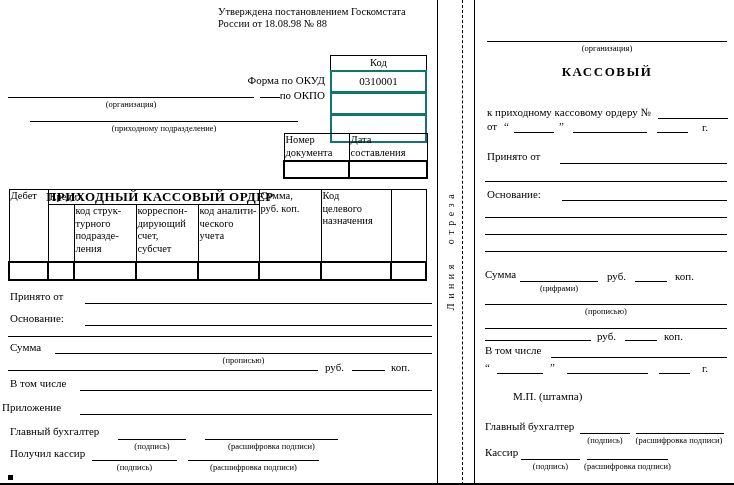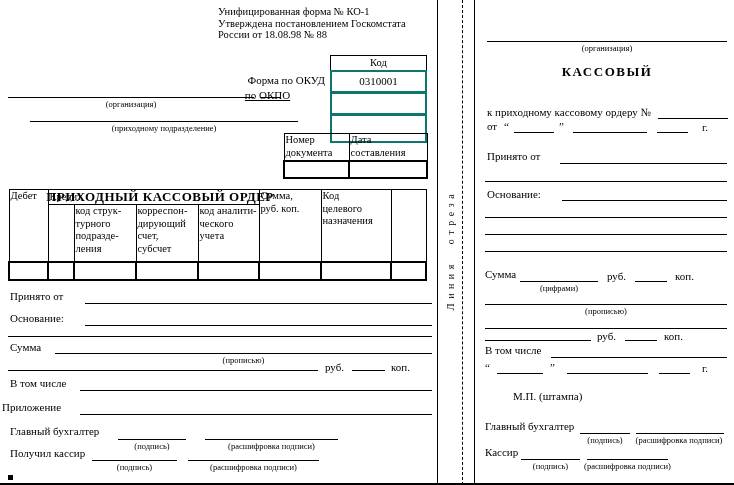--- a/index.html
+++ b/index.html
@@ -26,32 +26,31 @@
   .rot{position:absolute;transform:translate(-50%,-50%) rotate(-90deg);white-space:nowrap;
        font-size:10px;letter-spacing:4.5px;word-spacing:9px;}
   .mark{position:absolute;background:#000;}
 </style>
 </head>
 <body>
 
 <div id="canvas">
 
   <div class="approval" style="left:218px;top:6px;">
-    <span style="display:block">Унифицированная форма № КО-1</span>
     <span style="display:block">Утверждена постановлением Госкомстата</span>
     <span style="display:block">России от 18.08.98 № 88</span>
   </div>
 
   <div class="box b1" style="left:330px;top:55px;width:97px;height:16px;font-size:10.5px;line-height:14px;">Код</div>
   <div class="box b2" style="left:330px;top:70px;width:97px;height:23px;font-size:11px;line-height:19px;">0310001</div>
   <div class="box b2" style="left:330px;top:92px;width:97px;height:23px;"></div>
   <div class="box b2" style="left:330px;top:114px;width:97px;height:29px;"></div>
 
   <div class="lbl" style="left:210px;top:74px;width:115px;text-align:right;">Форма по ОКУД</div>
-  <div class="lbl" style="left:210px;top:89px;width:115px;text-align:center;text-decoration:underline;">по ОКПО</div>
+  <div class="lbl" style="left:210px;top:89px;width:115px;text-align:right;">по ОКПО</div>
 
   <div class="line" style="left:8px;top:97px;width:246px;"></div>
   <div class="line" style="left:260px;top:97px;width:20px;"></div>
   <div class="capc" style="left:8px;top:100px;width:246px;">(организация)</div>
 
   <div class="line" style="left:30px;top:121px;width:268px;"></div>
   <div class="capc" style="left:30px;top:124px;width:268px;">(приходному подразделение)</div>
 
   <table style="left:283px;top:133px;">
     <colgroup>

